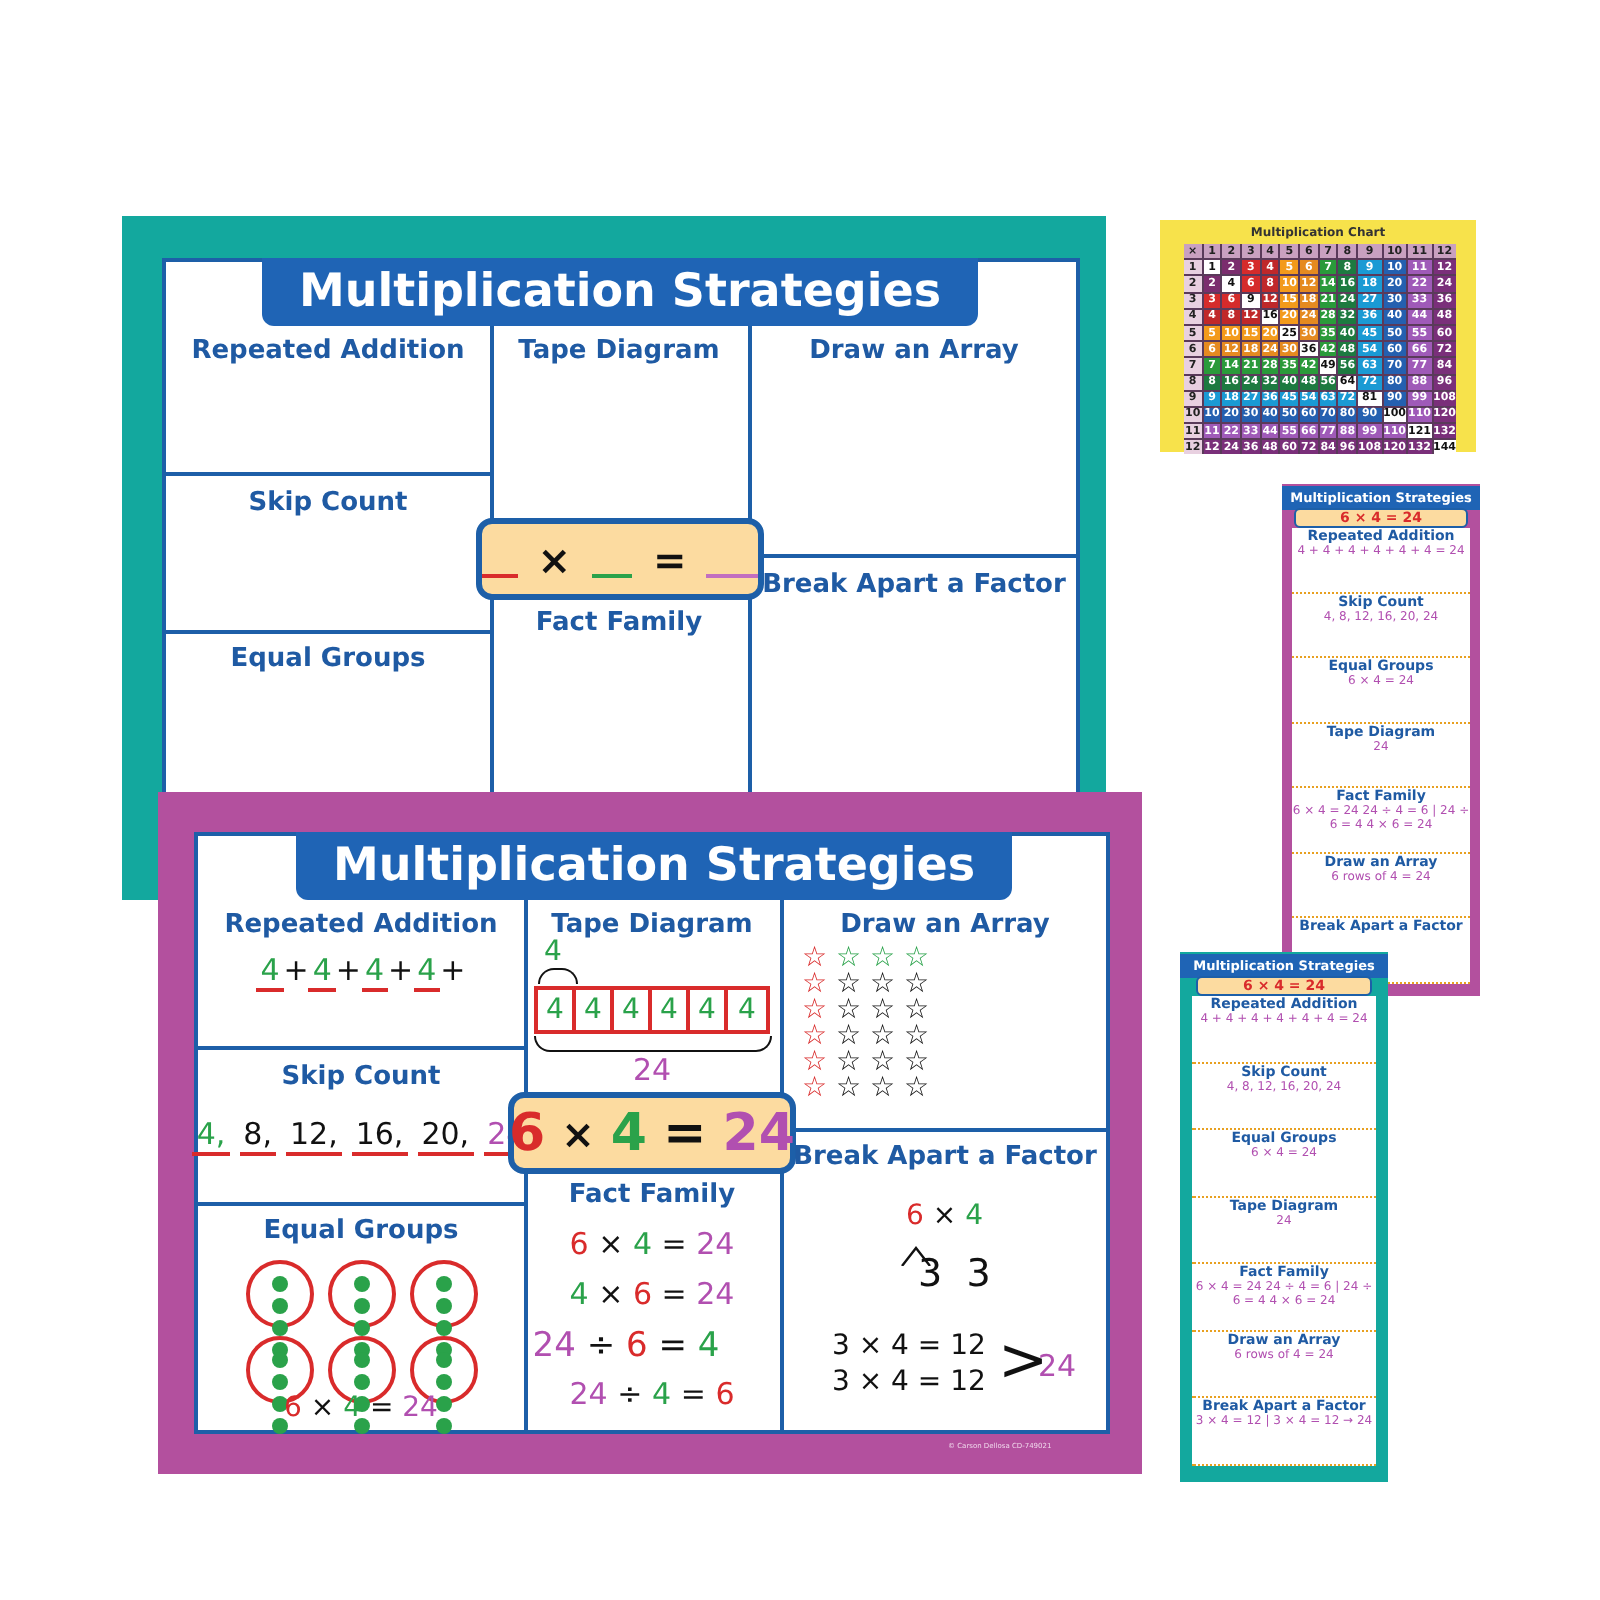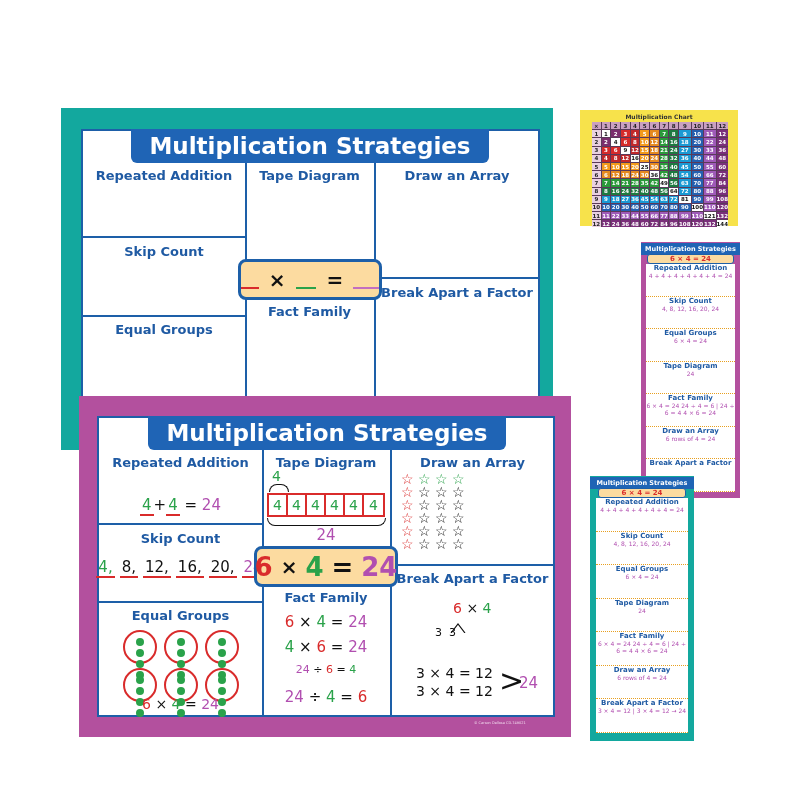--- a/index.html
+++ b/index.html
@@ -61,22 +61,22 @@
 <div class="board purple" style="left:79px;top:396px;width:492px;height:341px">
   <div class="panel" style="left:18px;top:20px;width:458px;height:301px">
     <div class="title-bar" style="left:49px;top:-2px;width:358px;height:34px;font-size:23px;line-height:34px">Multiplication Strategies</div>
     <div class="cell" style="left:163px;top:32px;height:267px;border-left-width:2px"></div>
     <div class="cell" style="left:291px;top:32px;height:267px;border-left-width:2px"></div>
     <div class="cell" style="left:0;top:105px;width:163px;border-top-width:2px"></div>
     <div class="cell" style="left:0;top:183px;width:163px;border-top-width:2px"></div>
     <div class="cell" style="left:291px;top:146px;width:165px;border-top-width:2px"></div>
 
     <div class="hd abs" style="left:0;top:37px;width:163px;font-size:13px">Repeated Addition</div>
-    <div class="abs" style="left:0;top:78px;width:163px;text-align:center;font-size:15px">
-      <span class="g ul">4</span><span class="k">+</span><span class="g ul">4</span> <span class="k">=</span> <span class="p">24</span>
+    <div class="abs" style="left:0;top:58px;width:163px;text-align:center;font-size:15px">
+      <span class="g ul">4</span><span class="k">+</span><span class="g ul">4</span><span class="k">+</span><span class="g ul">4</span><span class="k">+</span><span class="g ul">4</span><span class="k">+</span>
     </div>
 
     <div class="hd abs" style="left:0;top:113px;width:163px;font-size:13px">Skip Count</div>
     <div class="abs" style="left:0;top:140px;width:163px;text-align:center;font-size:15px;display:flex;justify-content:center;gap:5px">
       <span class="g ul">4,</span>
       <span class="k ul">8,</span>
       <span class="k ul">12,</span>
       <span class="k ul">16,</span>
       <span class="k ul">20,</span>
       <span class="p ul">24</span>
@@ -147,21 +147,21 @@
       <span class="p">24</span>
     </div>
 
     <div class="hd abs" style="left:163px;top:172px;width:128px;font-size:13px">Fact Family</div>
     <div class="abs" style="left:163px;top:195px;width:128px;text-align:center;font-size:15px">
       <span class="r">6</span> <span class="k">×</span> <span class="g">4</span> <span class="k">=</span> <span class="p">24</span>
     </div>
     <div class="abs" style="left:163px;top:220px;width:128px;text-align:center;font-size:15px">
       <span class="g">4</span> <span class="k">×</span> <span class="r">6</span> <span class="k">=</span> <span class="p">24</span>
     </div>
-    <div class="abs" style="left:163px;top:245px;width:128px;text-align:center;font-size:11px">
+    <div class="abs" style="left:150px;top:245px;width:128px;text-align:center;font-size:17px">
       <span class="p">24</span> <span class="k">÷</span> <span class="r">6</span> <span class="k">=</span> <span class="g">4</span>
     </div>
     <div class="abs" style="left:163px;top:270px;width:128px;text-align:center;font-size:15px">
       <span class="p">24</span> <span class="k">÷</span> <span class="g">4</span> <span class="k">=</span> <span class="r">6</span>
     </div>
 
     <div class="hd abs" style="left:291px;top:37px;width:165px;font-size:13px">Draw an Array</div>
     <div class="abs stars" style="left:302px;top:55px">
       <span class="r">☆</span>
         <span class="g">☆</span>
@@ -191,21 +191,21 @@
 
     <div class="hd abs" style="left:291px;top:153px;width:165px;font-size:13px">Break Apart a Factor</div>
     <div class="abs" style="left:354px;top:182px;font-size:14px">
       <span class="r">6</span> <span class="k">×</span> <span class="g">4</span>
     </div>
     <div class="abs" style="left:351px;top:200px;width:16px;height:10px">
       <svg width="16" height="10">
           <polyline points="1,10 8,1 15,10" fill="none" stroke="#111" stroke-width="1.2"></polyline>
         </svg>
     </div>
-    <div class="abs k" style="left:336px;top:208px;font-size:11px">
+    <div class="abs k" style="left:360px;top:208px;font-size:19px">
       <span>3</span>&nbsp;&nbsp;<span>3</span>
     </div>
     <div class="abs k" style="left:317px;top:246px;font-size:14px;line-height:18px">
       <div>3 × 4 = 12</div>
       <div>3 × 4 = 12</div>
     </div>
     <div class="abs k" style="left:400px;top:248px;font-size:30px;line-height:30px">&gt;</div>
     <div class="abs p" style="left:420px;top:256px;font-size:15px">24</div>
   </div>
   <div class="abs" style="left:395px;top:325px;font-size:3.5px;color:#f0d8ec;white-space:nowrap">© Carson Dellosa CD-749021</div>

